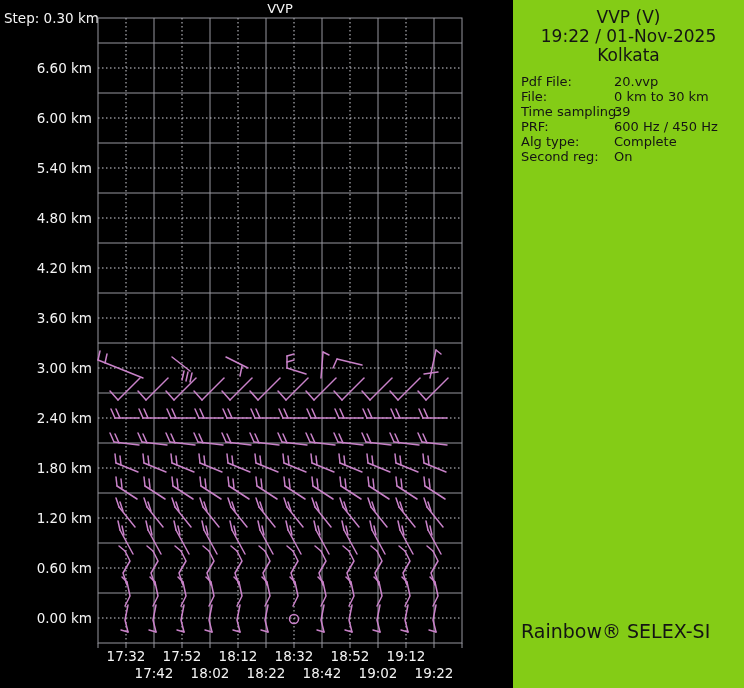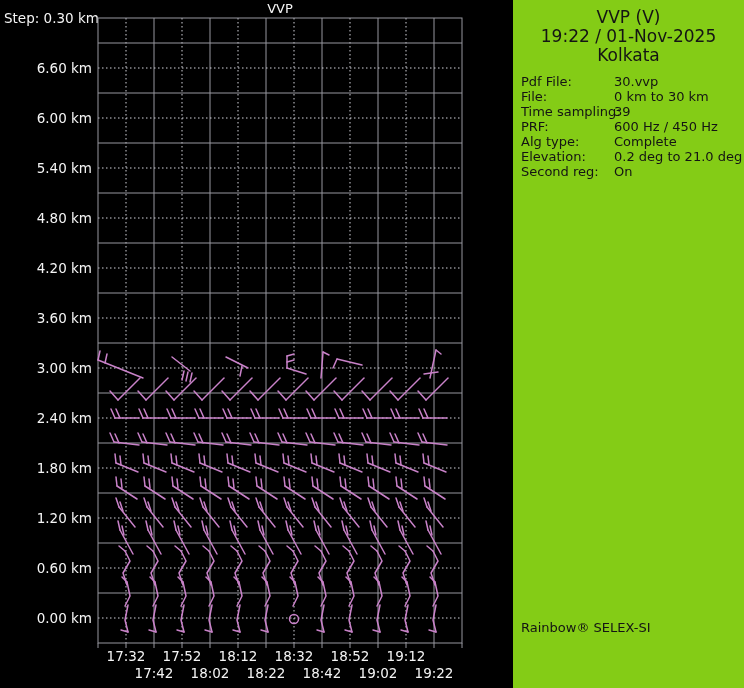--- a/index.html
+++ b/index.html
@@ -8,21 +8,21 @@
   .chart-wrap{position:absolute;left:0;top:0;width:500px;height:688px;background:#000;}
   svg{display:block;}
   .panel{position:absolute;left:513px;top:0;width:231px;height:688px;
          background:#84cc16;color:#111;}
   .p-head{width:100%;text-align:center;font-size:17px;line-height:19px;color:#141414;}
   .p-head.first{padding-top:8px;}
   .params{margin-top:9px;padding-left:8px;}
   .prow{font-size:13px;line-height:15px;white-space:nowrap;color:#141414;}
   .plabel{display:inline-block;width:93px;}
   .pvalue{display:inline-block;}
-  .branding{position:absolute;left:8px;top:620px;font-size:13px;color:#141414;text-align:center;}
+  .branding{position:absolute;left:8px;top:620px;font-size:19px;color:#141414;text-align:center;}
 </style>
 </head>
 <body>
 
 <div class="chart-wrap">
   <svg id="chart-svg" width="513" height="688" xmlns="http://www.w3.org/2000/svg">
     <text id="step-label" x="4" y="23" font-size="13.5" fill="#f5f5f5">Step: 0.30 km</text>
     <text id="chart-title" x="280" y="13" font-size="13" fill="#f5f5f5" text-anchor="middle">VVP</text>
     <g id="grid">
         <line x1="126" y1="18" x2="126" y2="643" stroke="#d2d2da" stroke-width="1" stroke-dasharray="1.5 2.5"></line>
@@ -441,22 +441,21 @@
         <line x1="436" y1="350" x2="441" y2="354" stroke="#c982c9" stroke-width="1.5" fill="none" stroke-linecap="round" stroke-linejoin="round"></line>
       </g>
   </svg>
 </div>
 
 <div class="panel">
   <div class="p-head first">VVP (V)</div>
   <div class="p-head">19:22 / 01-Nov-2025</div>
   <div class="p-head">Kolkata</div>
   <div class="params" id="param-list">
-      <div class="prow"><span class="plabel">Pdf File:</span><span class="pvalue">30.vvp</span></div>
+      <div class="prow"><span class="plabel">Pdf File:</span><span class="pvalue">20.vvp</span></div>
       <div class="prow"><span class="plabel">File:</span><span class="pvalue">0 km to 30 km</span></div>
       <div class="prow"><span class="plabel">Time sampling:</span><span class="pvalue">39</span></div>
       <div class="prow"><span class="plabel">PRF:</span><span class="pvalue">600 Hz / 450 Hz</span></div>
       <div class="prow"><span class="plabel">Alg type:</span><span class="pvalue">Complete</span></div>
-      <div class="prow"><span class="plabel">Elevation:</span><span class="pvalue">0.2 deg to 21.0 deg</span></div>
       <div class="prow"><span class="plabel">Second reg:</span><span class="pvalue">On</span></div>
     </div>
   <div class="branding">Rainbow® SELEX-SI</div>
 </div>
 
 </body></html>

